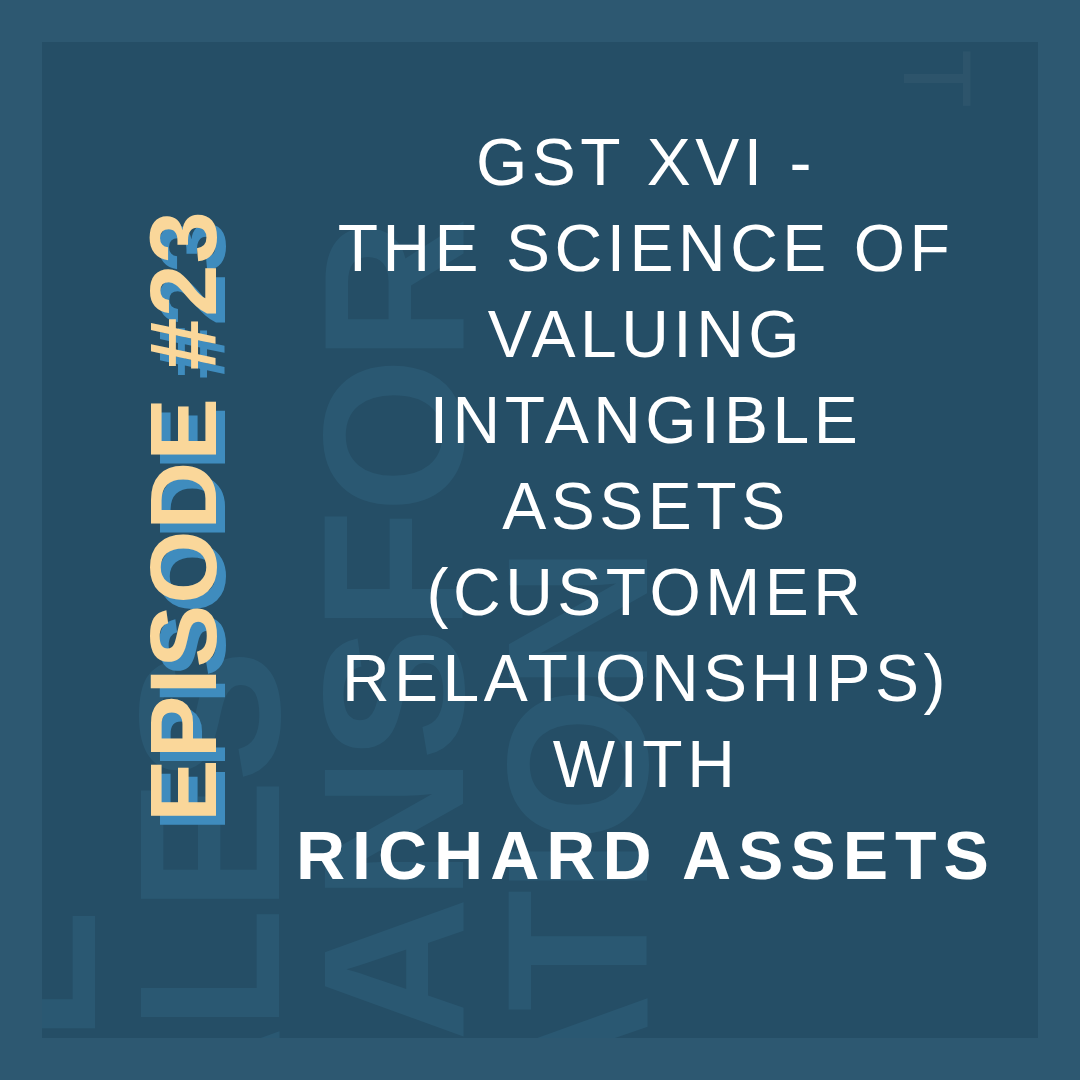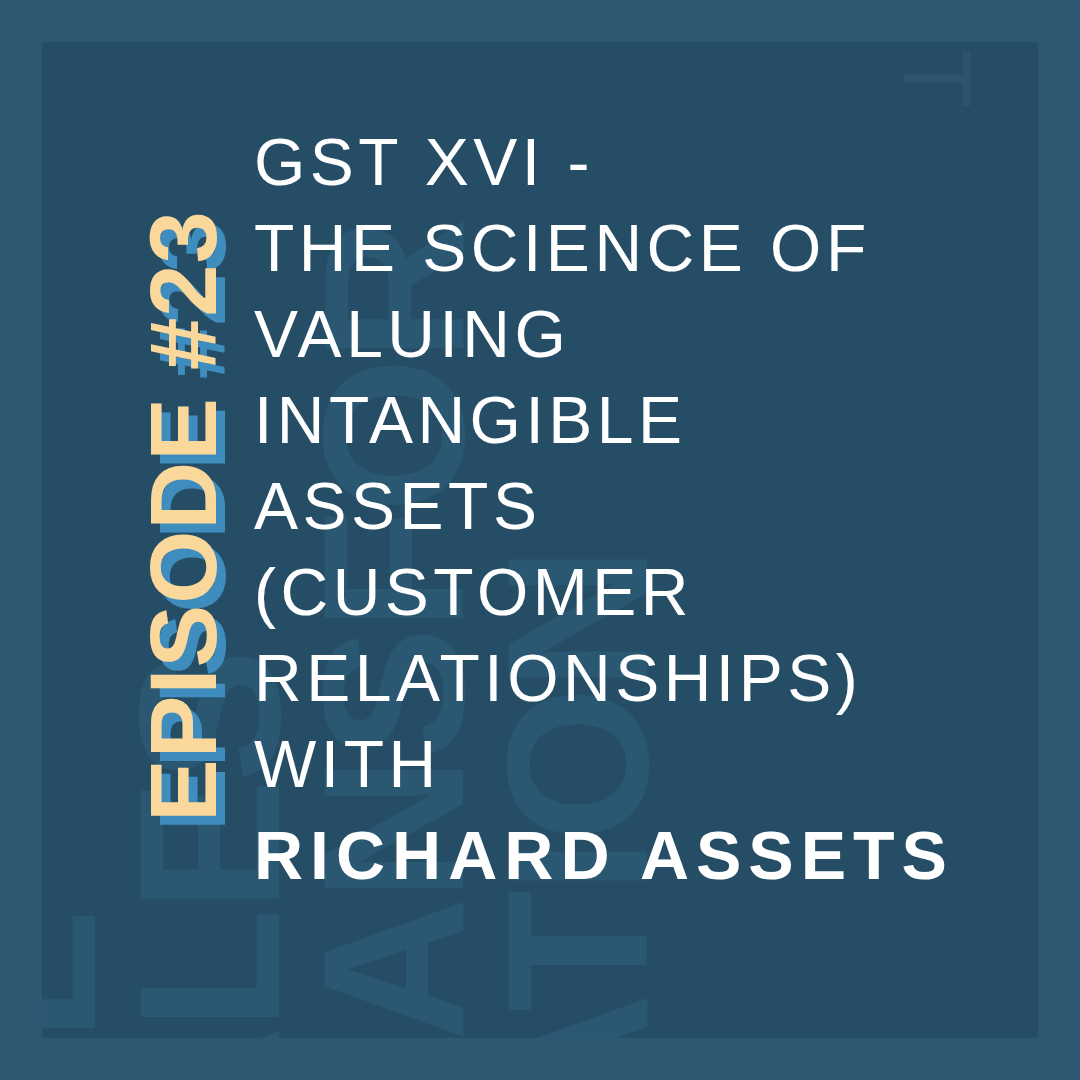--- a/index.html
+++ b/index.html
@@ -89,24 +89,25 @@
     font-weight: bold;
     font-size: 94px;
     letter-spacing: 1px;
     color: #fad79a;
     text-shadow: -9px 9px 0 #3f8cbe;
   }
 
   
   #title-block {
     position: absolute;
-    left: 212px;
+    left: 224px;
     top: 76px;
     width: 760px;
     z-index: 6;
+    text-align: center;
   }
   .title-line {
     display: block;
     font-family: "Liberation Sans", sans-serif;
     font-weight: 300;
     font-size: 66px;
     line-height: 86px;
     letter-spacing: 4.5px;
     color: #ffffff;
     white-space: nowrap;

